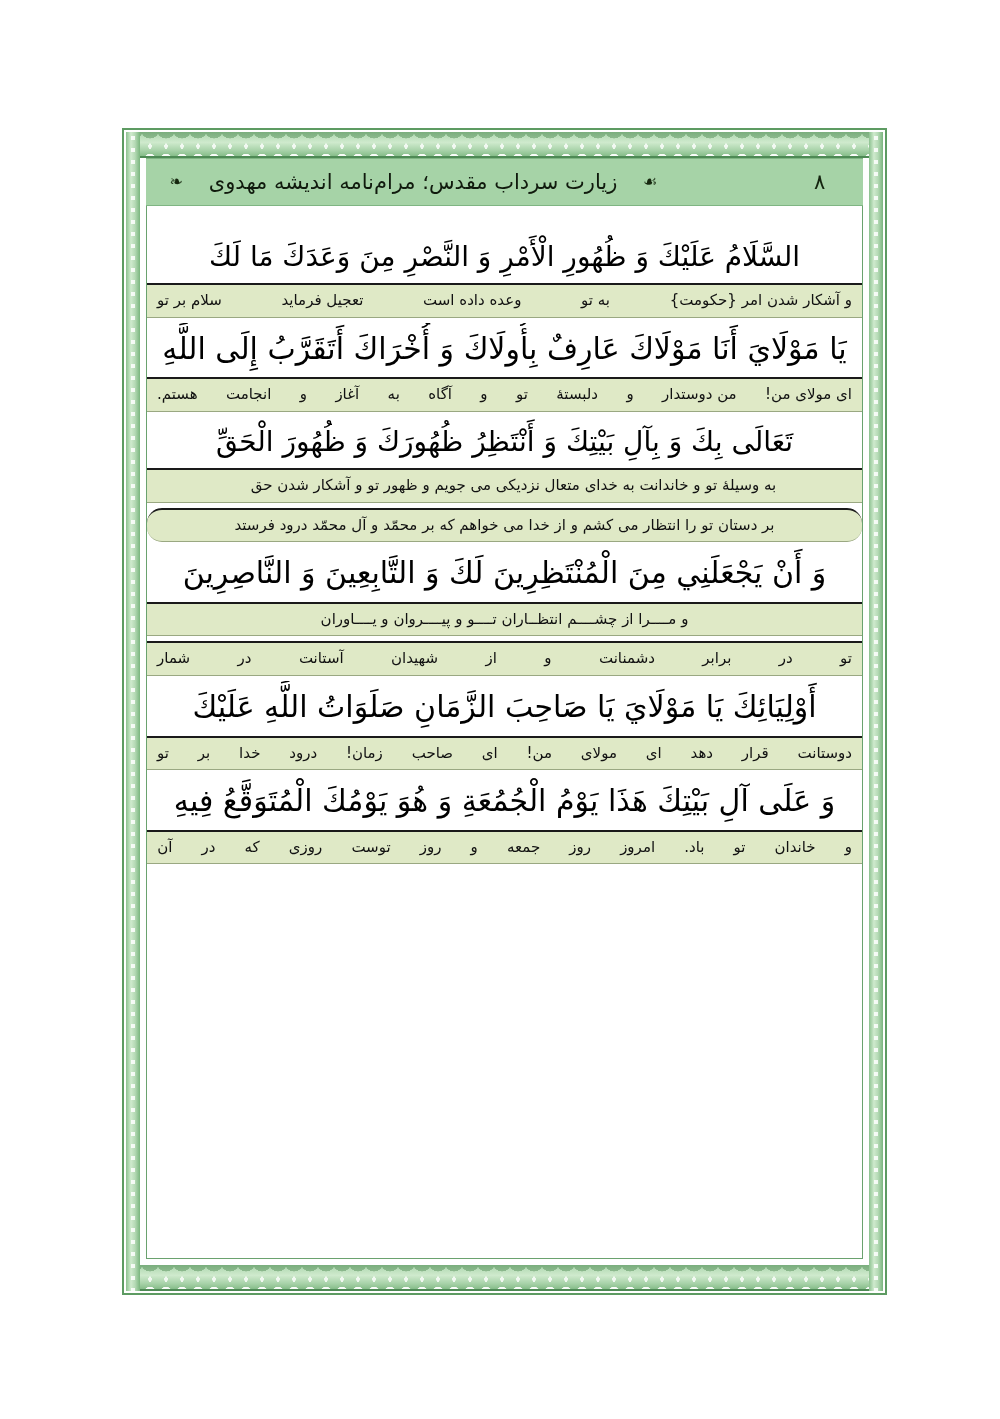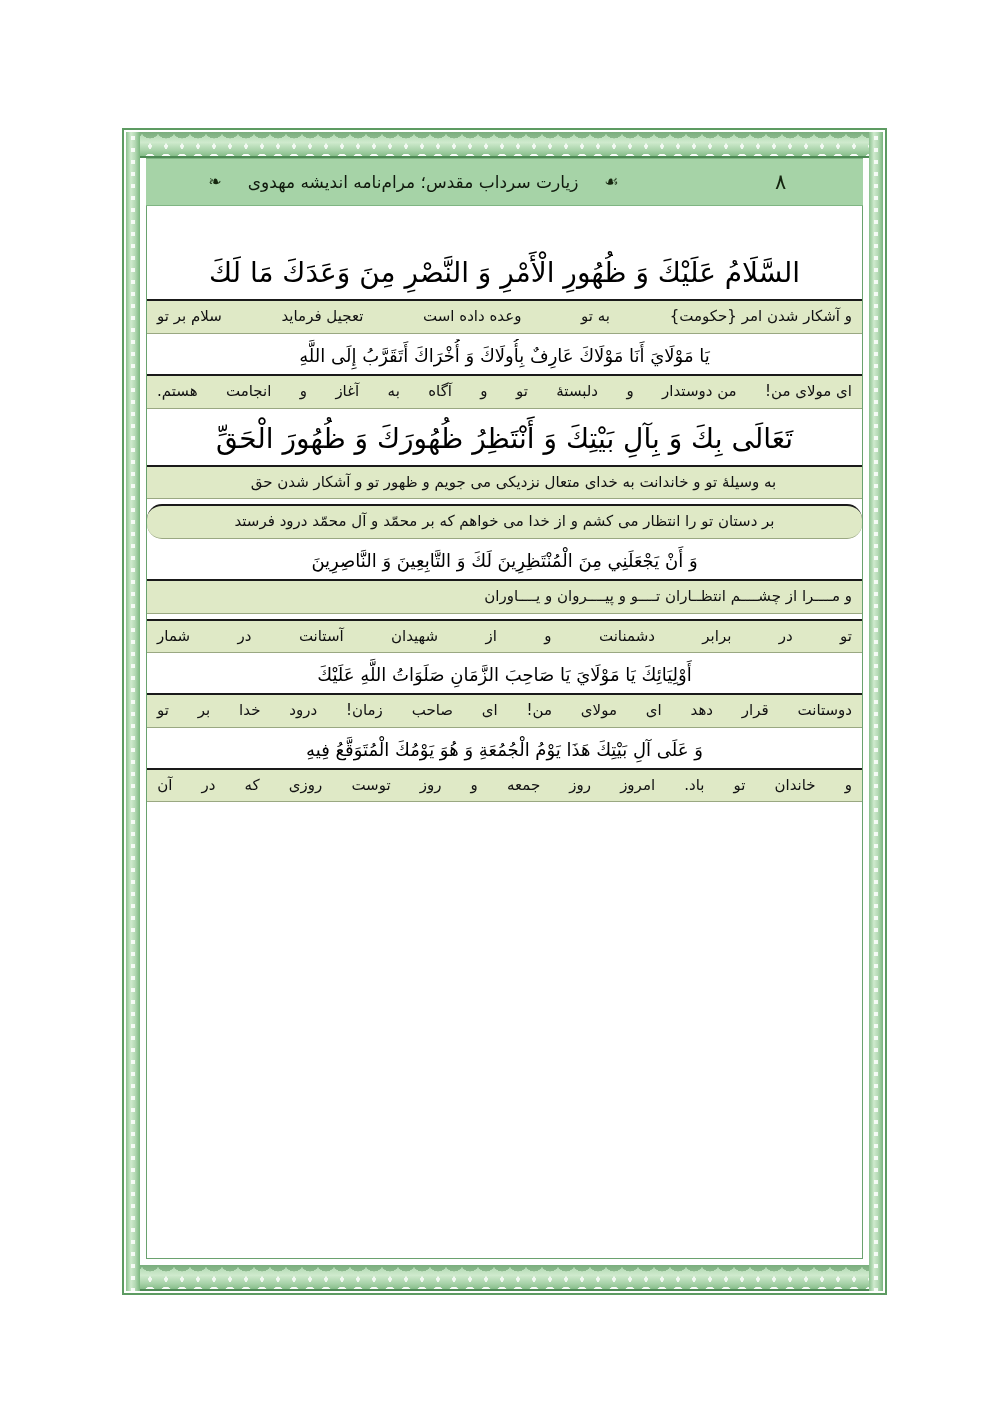--- a/index.html
+++ b/index.html
@@ -110,58 +110,57 @@
     direction: rtl;
   }
   .header-page-no {
     font-size: 21px;
     color: #14240f;
     min-width: 40px;
     text-align: center;
     font-family: "DejaVu Sans", sans-serif;
   }
   .header-title {
-    font-size: 17px;
+    font-size: 21px;
     color: #101a0d;
     white-space: nowrap;
     font-family: "DejaVu Sans", sans-serif;
   }
   .header-orn {
     font-size: 16px;
     color: #16270f;
     line-height: 1;
   }
   .header-spacer { flex: 0 0 90px; }
 
   
   .body-area {
     position: absolute;
     left: 25px; right: 25px;
     top: 104px; bottom: 40px;
     background: #ffffff;
     display: flex;
     flex-direction: column;
-    margin-top: 16px;
   }
 
   .verse-block { display: block; }
 
   .ar-line {
     background: #ffffff;
     padding: 2px 10px 4px 10px;
     direction: rtl;
     text-align: center;
     color: #000000;
     font-family: "DejaVu Sans", "Liberation Serif", serif;
     font-size: 28px;
     line-height: 1.62;
     white-space: nowrap;
     overflow: hidden;
   }
-  .ar-line.tight { font-size: 18px; }
+  .ar-line.tight { font-size: 30px; }
 
   .fa-line {
     background: #dfe9c6;
     border-top: 2px solid #1a1a1a;
     border-bottom: 1px solid #9aa882;
     padding: 4px 10px 5px 10px;
     direction: rtl;
     color: #111111;
     font-family: "DejaVu Sans", "Liberation Sans", sans-serif;
     font-size: 15px;
@@ -250,21 +249,21 @@
         <div class="ar-line ">تَعَالَى بِكَ وَ بِآلِ بَيْتِكَ وَ أَنْتَظِرُ ظُهُورَكَ  وَ ظُهُورَ الْحَقِّ</div>
         <div class="fa-line compact" style="text-align: center; padding-left: 28px;">به وسیلهٔ تو و خاندانت به خدای متعال نزدیکی می جویم و ظهور تو و آشکار شدن حق</div>
         <div class="gap"></div>
       </div>
       <div class="verse-block">
         <div class="fa-line compact" style="text-align: center; border-radius: 15px;">بر دستان تو را انتظار می کشم و از خدا می خواهم که بر محمّد و آل محمّد درود فرستد</div>
         <div class="gap"></div>
       </div>
       <div class="verse-block">
         <div class="ar-line tight">وَ أَنْ يَجْعَلَنِي مِنَ الْمُنْتَظِرِينَ لَكَ وَ التَّابِعِينَ وَ النَّاصِرِينَ</div>
-        <div class="fa-line compact" style="">و مــــرا از چشــــم انتظــاران تــــو و پیــــروان و یــــاوران</div>
+        <div class="fa-line compact" style="text-align: center;">و مــــرا از چشــــم انتظــاران تــــو و پیــــروان و یــــاوران</div>
         <div class="gap"></div>
       </div>
       <div class="verse-block">
         <div class="fa-line spread">
           <span>تو</span>
           <span>در</span>
           <span>برابر</span>
           <span>دشمنانت</span>
           <span>و</span>
           <span>از</span>

